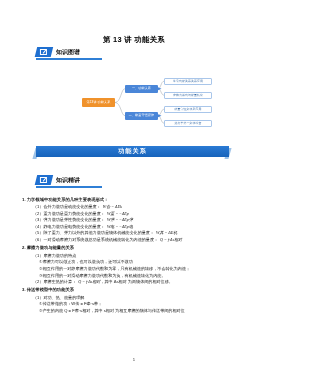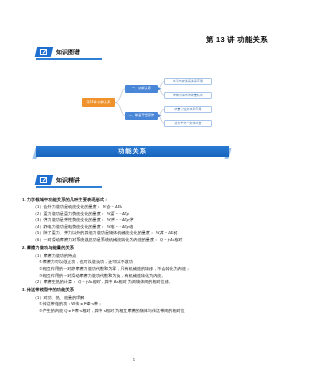--- a/index.html
+++ b/index.html
@@ -21,21 +21,21 @@
     background: #ffffff;
     padding: 0;
   }
 
   
   .doc-title {
     position: absolute;
     top: 35px;
     left: 0;
     right: 0;
-    text-align: right;
+    text-align: center;
     font-size: 7.4px;
     font-weight: bold;
     letter-spacing: 0.3px;
     color: #000;
     font-family: "Liberation Sans", "DejaVu Sans", sans-serif;
   }
 
   
   .icon-heading {
     position: absolute;

